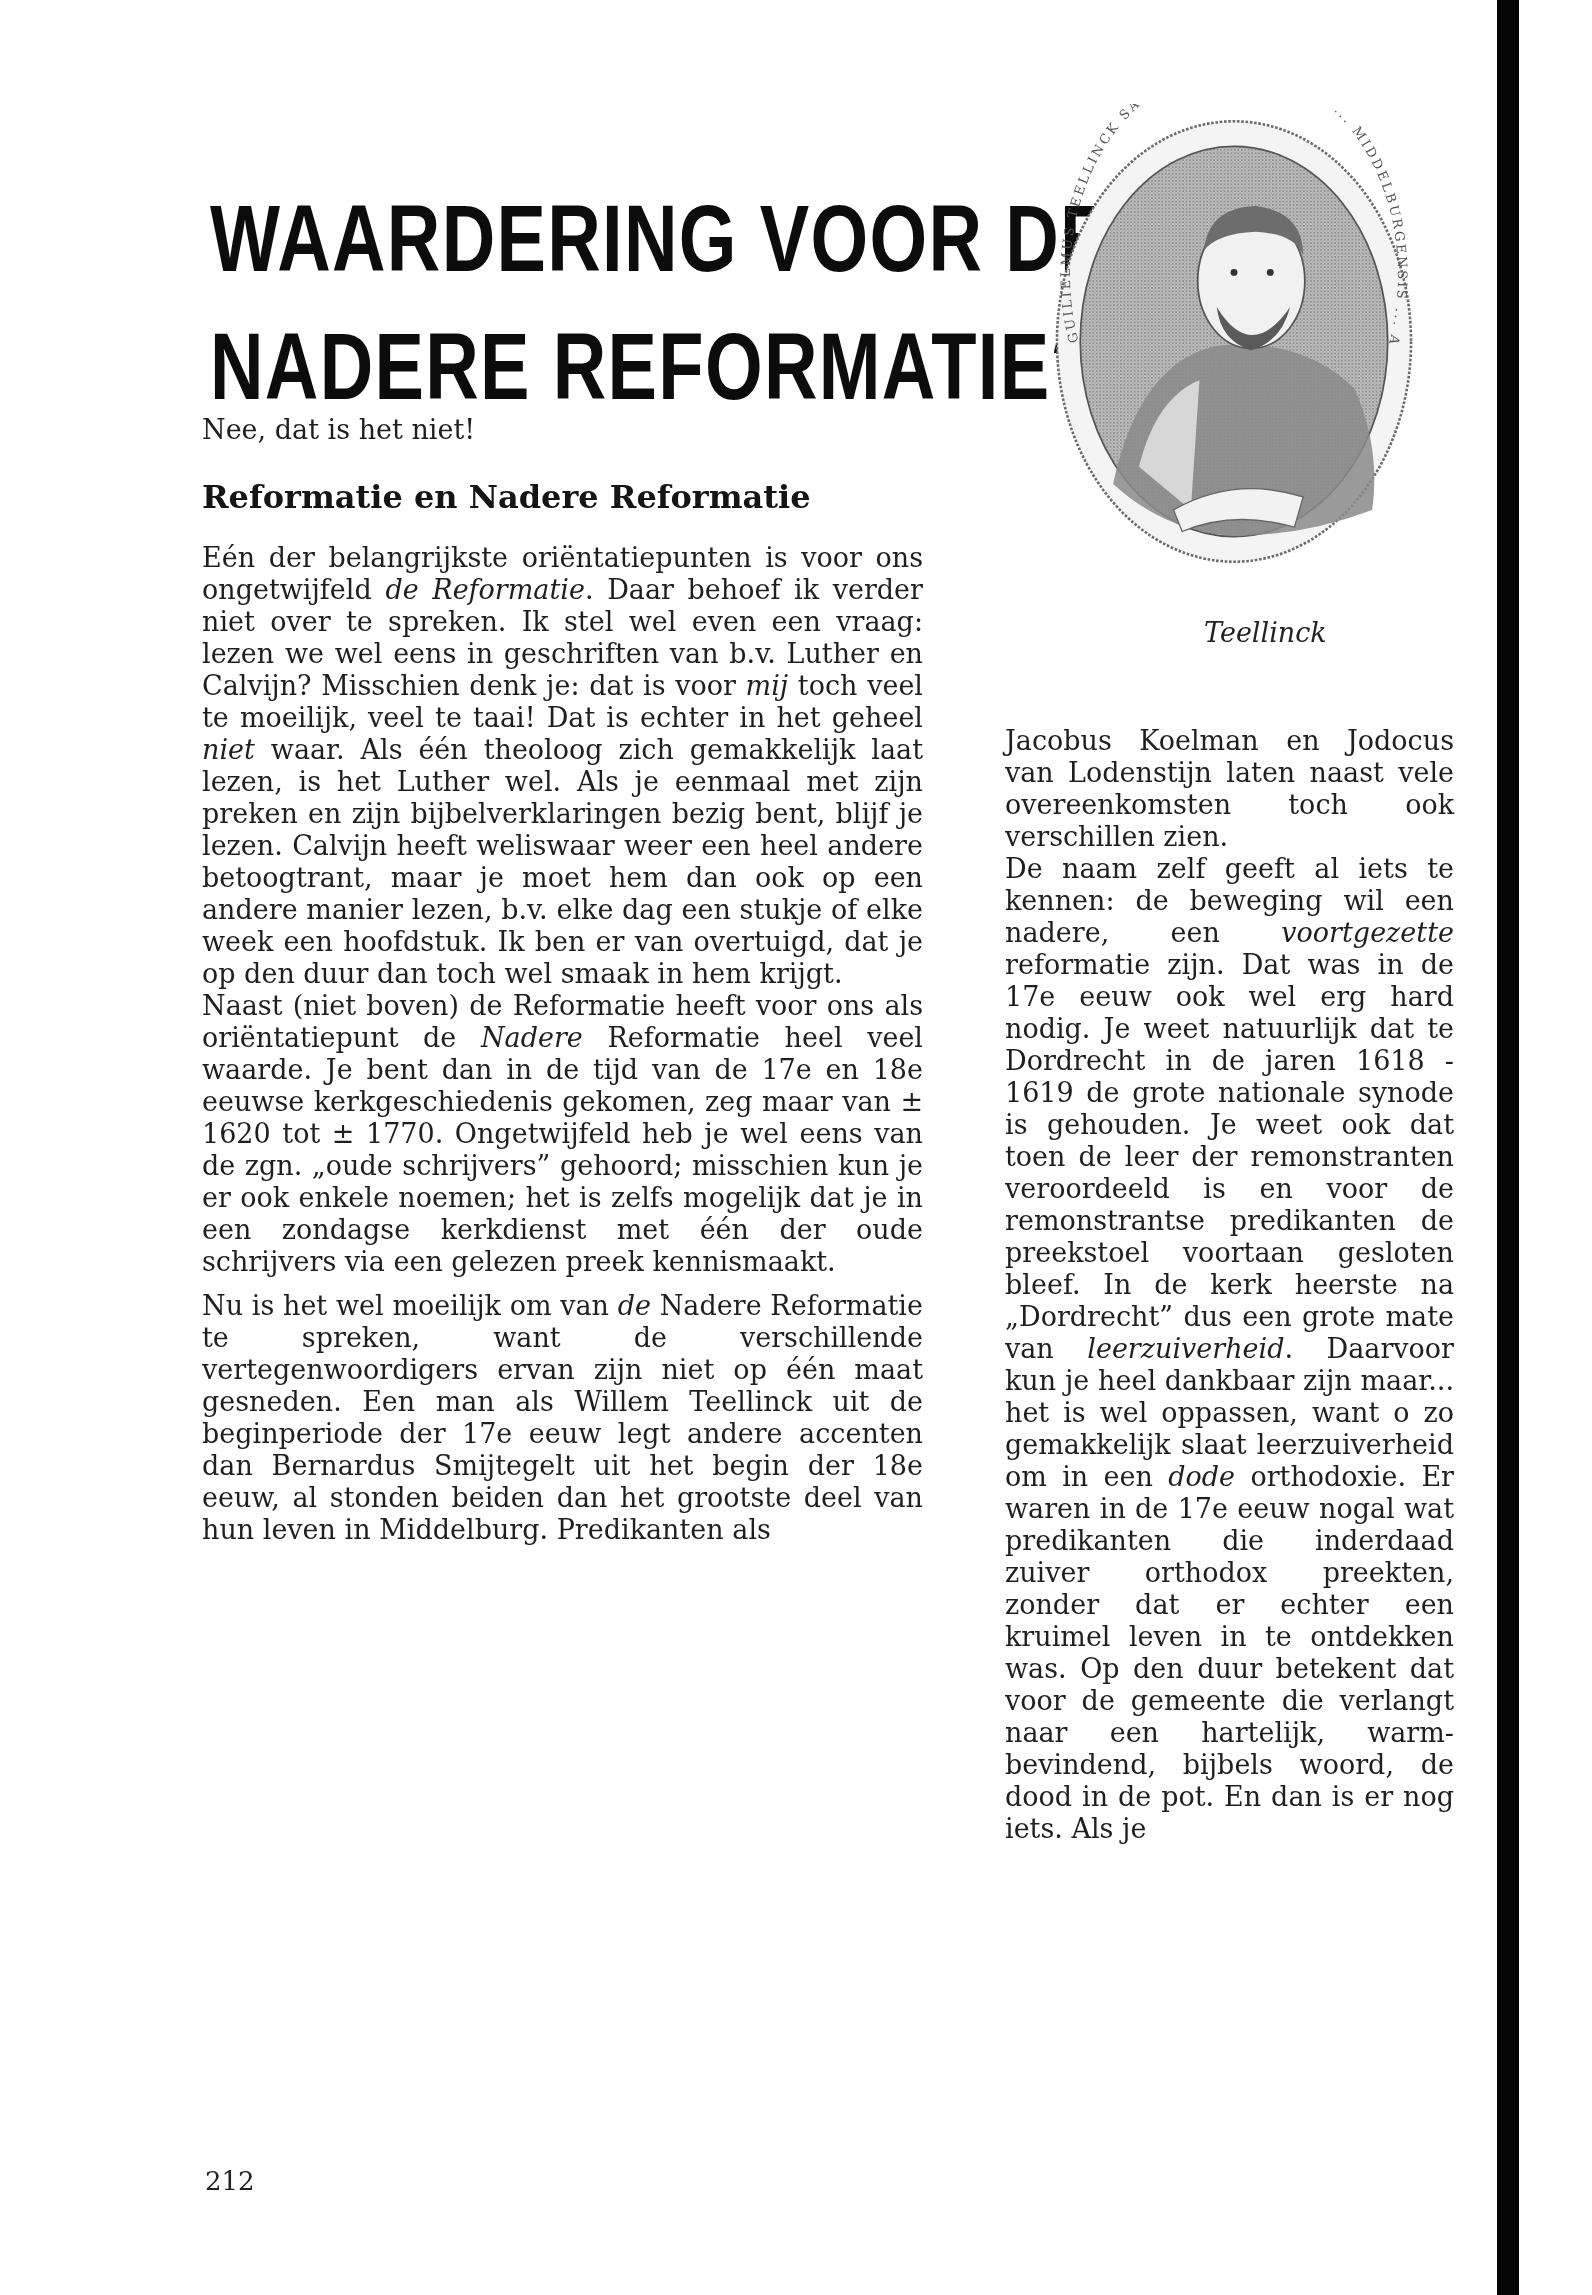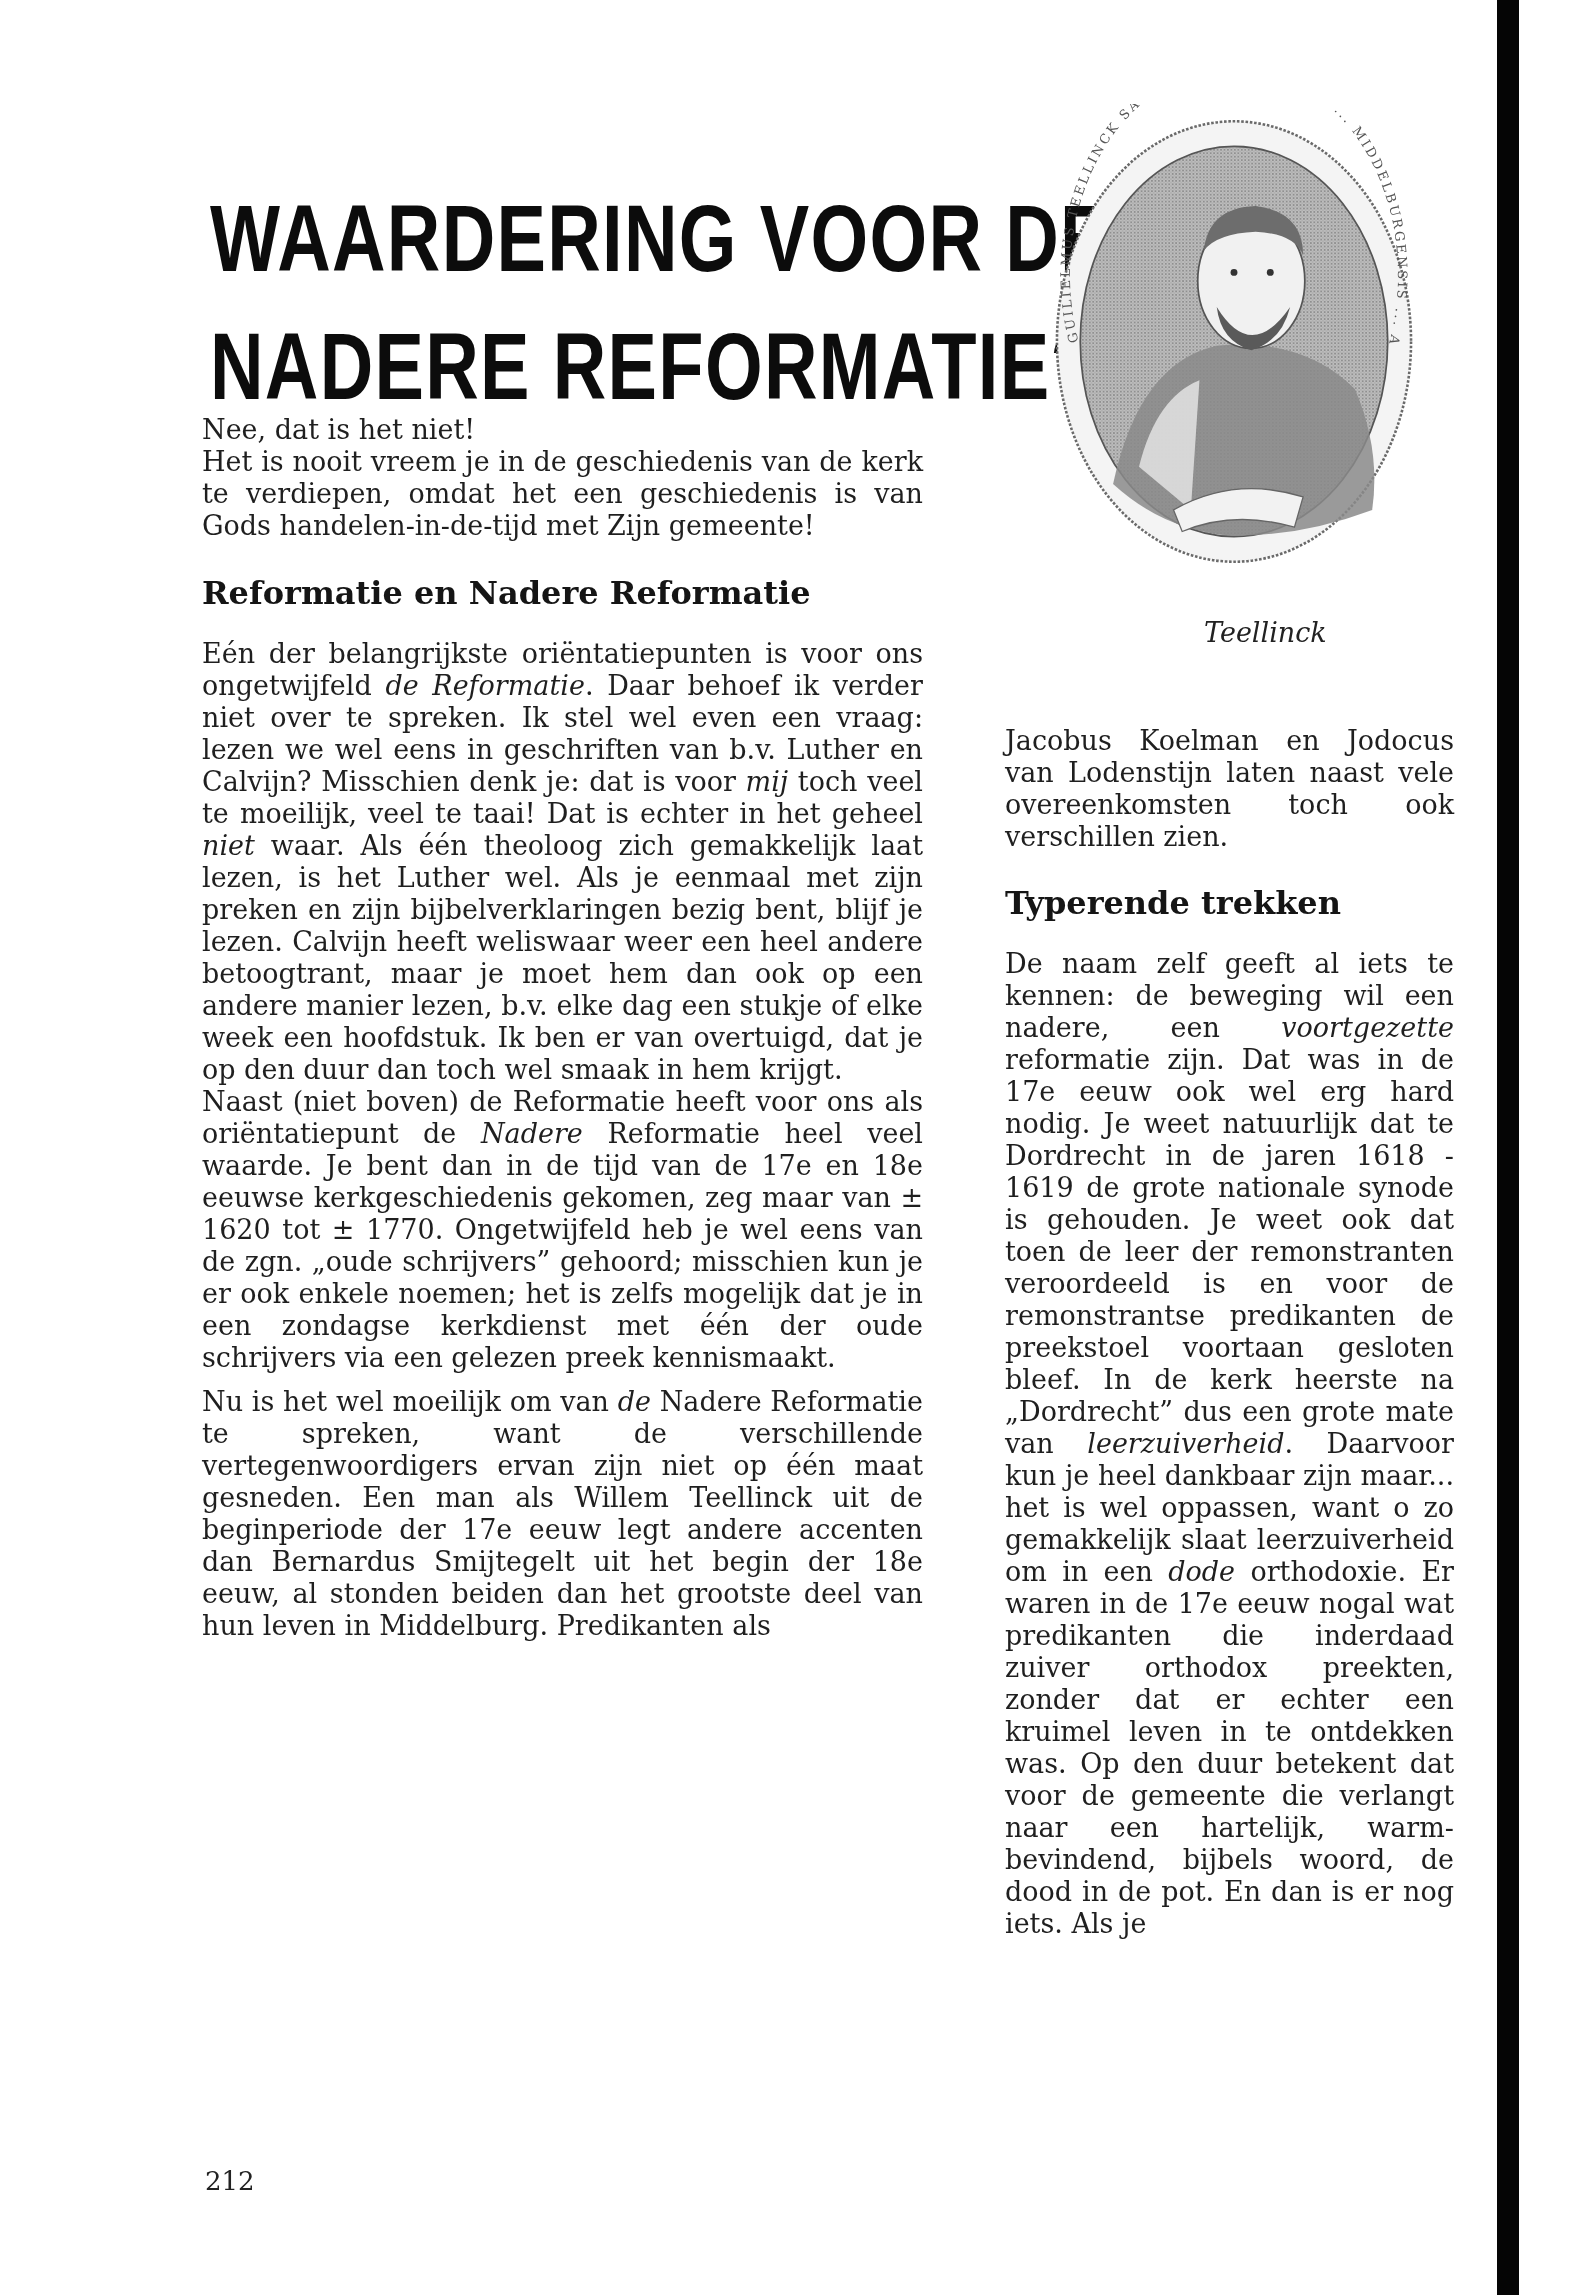--- a/index.html
+++ b/index.html
@@ -54,34 +54,32 @@
     <circle cx="220" cy="195" r="4" fill="#333"></circle>
     <circle cx="262" cy="195" r="4" fill="#333"></circle>
     <path d="M 150 470 Q 220 430 300 455 L 290 490 Q 220 470 160 495 Z" fill="#f2f2f2" stroke="#666" stroke-width="1.5"></path>
   </g>
 </svg>
 
 <div class="caption">Teellinck</div>
 
 <div class="col col-left">
   <p>Nee, dat is het niet!</p>
-  <p>Het is nooit vreem je in de geschiedenis van de kerk te verdiepen, omdat het een geschiedenis is van Gods handelen-in-de-tijd met Zijn gemeente!</p>
 
   <h2>Reformatie en Nadere Reformatie</h2>
 
   <p><span>Eén der belangrijkste oriëntatiepunten is voor ons ongetwijfeld </span><i>de Reformatie</i><span>. Daar behoef ik verder niet over te spreken. Ik stel wel even een vraag: lezen we wel eens in geschriften van b.v. Luther en Calvijn? Misschien denk je: dat is voor </span><i>mij</i><span> toch veel te moeilijk, veel te taai! Dat is echter in het geheel </span><i>niet</i><span> waar. Als één theoloog zich gemakkelijk laat lezen, is het Luther wel. Als je eenmaal met zijn preken en zijn bijbelverklaringen bezig bent, blijf je lezen. Calvijn heeft weliswaar weer een heel andere betoogtrant, maar je moet hem dan ook op een andere manier lezen, b.v. elke dag een stukje of elke week een hoofdstuk. Ik ben er van overtuigd, dat je op den duur dan toch wel smaak in hem krijgt.</span></p>
 
   <p><span>Naast (niet boven) de Reformatie heeft voor ons als oriëntatiepunt de </span><i>Nadere</i><span> Reformatie heel veel waarde. Je bent dan in de tijd van de 17e en 18e eeuwse kerkgeschiedenis gekomen, zeg maar van ± 1620 tot ± 1770. Ongetwijfeld heb je wel eens van de zgn. „oude schrijvers” gehoord; misschien kun je er ook enkele noemen; het is zelfs mogelijk dat je in een zondagse kerkdienst met één der oude schrijvers via een gelezen preek kennismaakt.</span></p>
 
   <div class="gap"></div>
   <p><span>Nu is het wel moeilijk om van </span><i>de</i><span> Nadere Reformatie te spreken, want de verschillende vertegenwoordigers ervan zijn niet op één maat gesneden. Een man als Willem Teellinck uit de beginperiode der 17e eeuw legt andere accenten dan Bernardus Smijtegelt uit het begin der 18e eeuw, al stonden beiden dan het grootste deel van hun leven in Middelburg. Predikanten als</span></p>
 </div>
 
 <div class="col col-right">
   <p>Jacobus Koelman en Jodocus van Lodenstijn laten naast vele overeenkomsten toch ook verschillen zien.</p>
 
-  <h2>Typerende trekken</h2>
 
   <p><span>De naam zelf geeft al iets te kennen: de beweging wil een nadere, een </span><i>voortgezette</i><span> reformatie zijn. Dat was in de 17e eeuw ook wel erg hard nodig. Je weet natuurlijk dat te Dordrecht in de jaren 1618 - 1619 de grote nationale synode is gehouden. Je weet ook dat toen de leer der remonstranten veroordeeld is en voor de remonstrantse predikanten de preekstoel voortaan gesloten bleef. In de kerk heerste na „Dordrecht” dus een grote mate van </span><i>leerzuiverheid</i><span>. Daarvoor kun je heel dankbaar zijn maar... het is wel oppassen, want o zo gemakkelijk slaat leerzuiverheid om in een </span><i>dode</i><span> orthodoxie. Er waren in de 17e eeuw nogal wat predikanten die inderdaad zuiver orthodox preekten, zonder dat er echter een kruimel leven in te ontdekken was. Op den duur betekent dat voor de gemeente die verlangt naar een hartelijk, warm-bevindend, bijbels woord, de dood in de pot. En dan is er nog iets. Als je</span></p>
 </div>
 
 <div class="page-number">212</div>
 
 
 </body></html>

